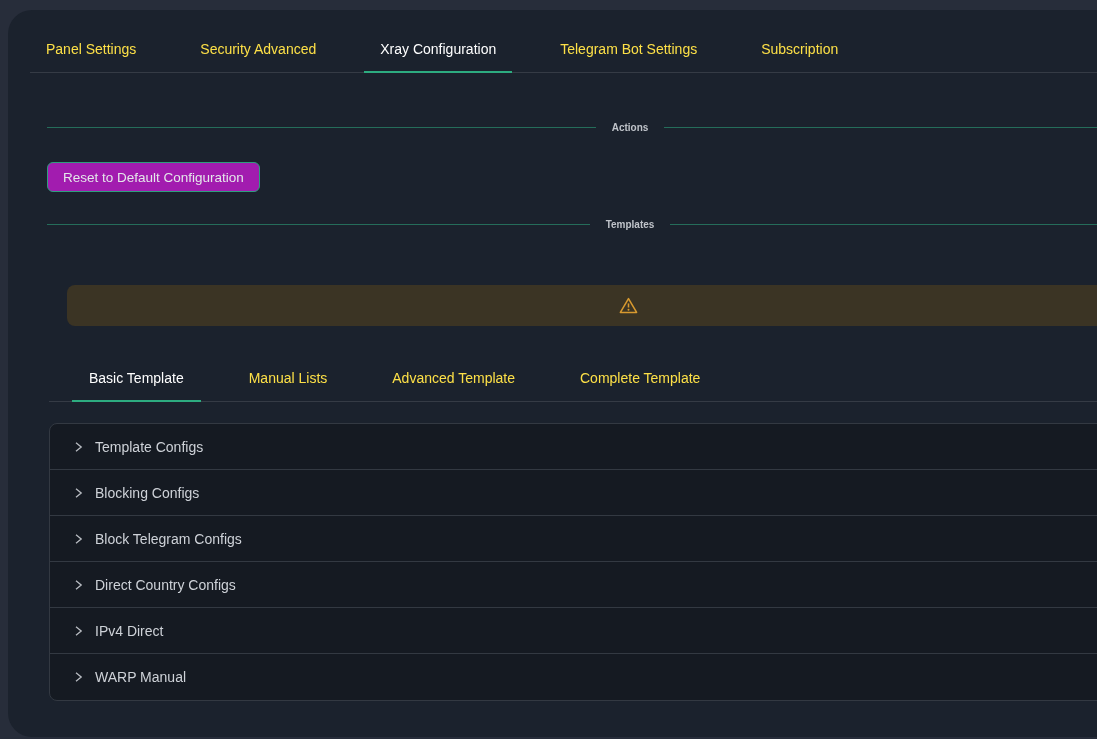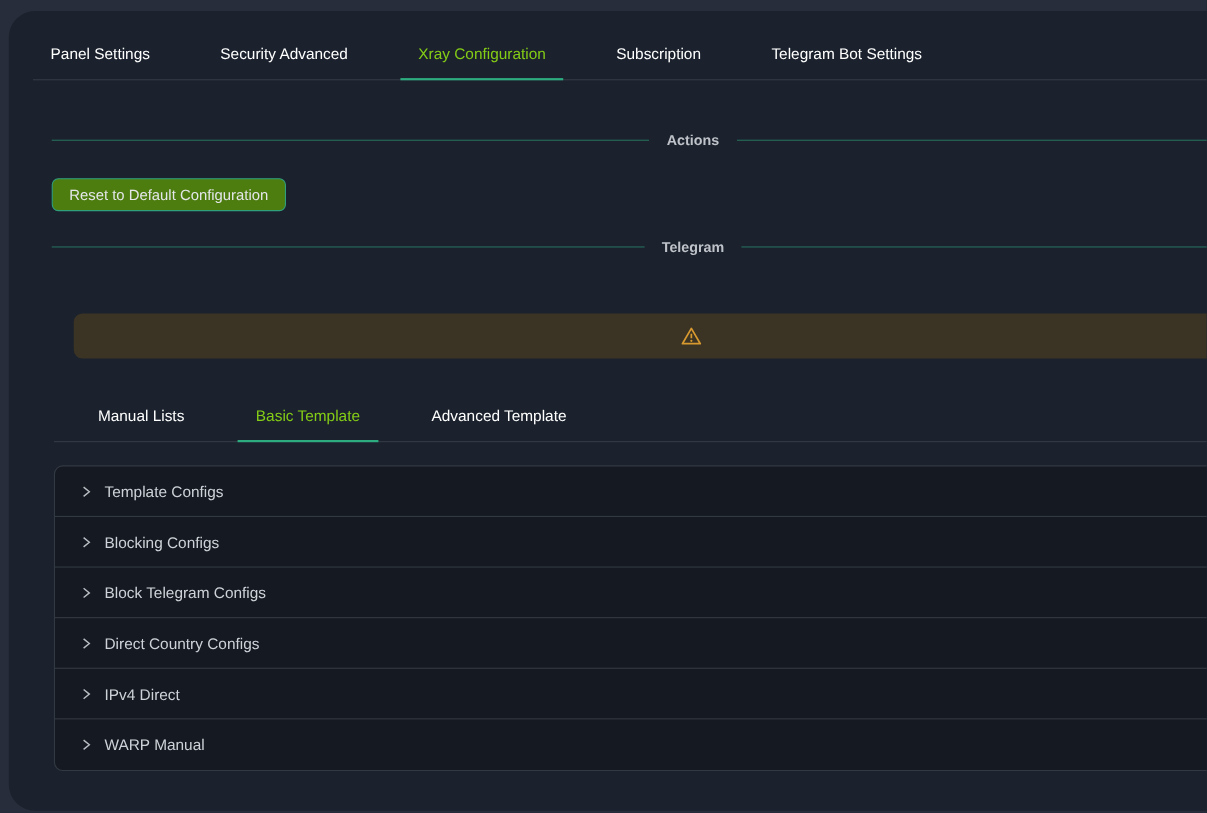--- a/index.html
+++ b/index.html
@@ -24,25 +24,25 @@
     width:1218px;
     display:flex;
     gap:32px;
     border-bottom:1px solid #353b45;
   }
   .tab {
     position:relative;
     padding:31px 16px 14px 16px;
     font-size:14px;
     line-height:17px;
-    color:#ffffff;
+    color:#fde047;
     cursor:pointer;
     white-space:nowrap;
   }
-  .tab.active { color:#84cc16; }
+  .tab.active { color:#ffffff; }
   .tab.active::after {
     content:"";
     position:absolute;
     left:0; right:0; bottom:-1px;
     height:2px;
     background:#2dac80;
   }
   
   .content { margin-left:39px; width:1166px; }
   
@@ -53,32 +53,32 @@
     margin-top:45px;
     height:18px;
   }
   .divider.templates { margin-top:23px; }
   .divider .dline {
     flex:1;
     height:1px;
     background:rgba(45,172,128,0.55);
   }
   .divider .dtitle {
-    font-size:13px;
+    font-size:10px;
     font-weight:bold;
     color:#bfc3c9;
     white-space:nowrap;
   }
   
   .reset-btn {
     display:inline-block;
     margin-top:26px;
     height:30px;
     padding:0 15px;
-    background:#4d7c0f;
+    background:#a21caf;
     border:1px solid #2f9e7d;
     border-radius:6px;
     color:#e4e7ea;
     font-size:13.5px;
     font-family:"Liberation Sans","DejaVu Sans",sans-serif;
     cursor:pointer;
   }
   
   .alert {
     margin:52px 0 0 20px;
@@ -129,59 +129,60 @@
 </style>
 </head>
 <body>
 
 <div class="card">
 
   <div class="tabs-outer">
     <div class="tab">Panel Settings</div>
     <div class="tab">Security Advanced</div>
     <div class="tab active">Xray Configuration</div>
+    <div class="tab">Telegram Bot Settings</div>
     <div class="tab">Subscription</div>
-    <div class="tab">Telegram Bot Settings</div>
   </div>
 
   <div class="content">
 
     
     <div class="divider">
       <span class="dline"></span>
       <span class="dtitle">Actions</span>
       <span class="dline"></span>
     </div>
 
     
     <button class="reset-btn">Reset to Default Configuration</button>
 
     
     <div class="divider templates">
       <span class="dline"></span>
-      <span class="dtitle">Telegram</span>
+      <span class="dtitle">Templates</span>
       <span class="dline"></span>
     </div>
 
     
     <div class="alert">
       <span class="warn-icon">
         <svg width="19" height="17" viewBox="0 0 24 22">
           <path d="M12 2 L22.5 20 H1.5 Z" fill="none" stroke="#d7992f" stroke-width="2" stroke-linejoin="round"></path>
           <line x1="12" y1="8.3" x2="12" y2="13.6" stroke="#d7992f" stroke-width="2"></line>
           <circle cx="12" cy="16.6" r="1.3" fill="#d7992f"></circle>
         </svg>
       </span>
     </div>
 
     
     <div class="tabs-inner">
+      <div class="tab active">Basic Template</div>
       <div class="tab">Manual Lists</div>
-      <div class="tab active">Basic Template</div>
       <div class="tab">Advanced Template</div>
+      <div class="tab">Complete Template</div>
     </div>
 
     
     <div class="collapse">
       <div class="citem">
         <span class="chev">
           <svg width="12" height="12" viewBox="0 0 12 12">
               <path d="M4 1.8 L9.2 6 L4 10.2" fill="none" stroke="#b9bdc3" stroke-width="1.3"></path>
             </svg>
         </span>

